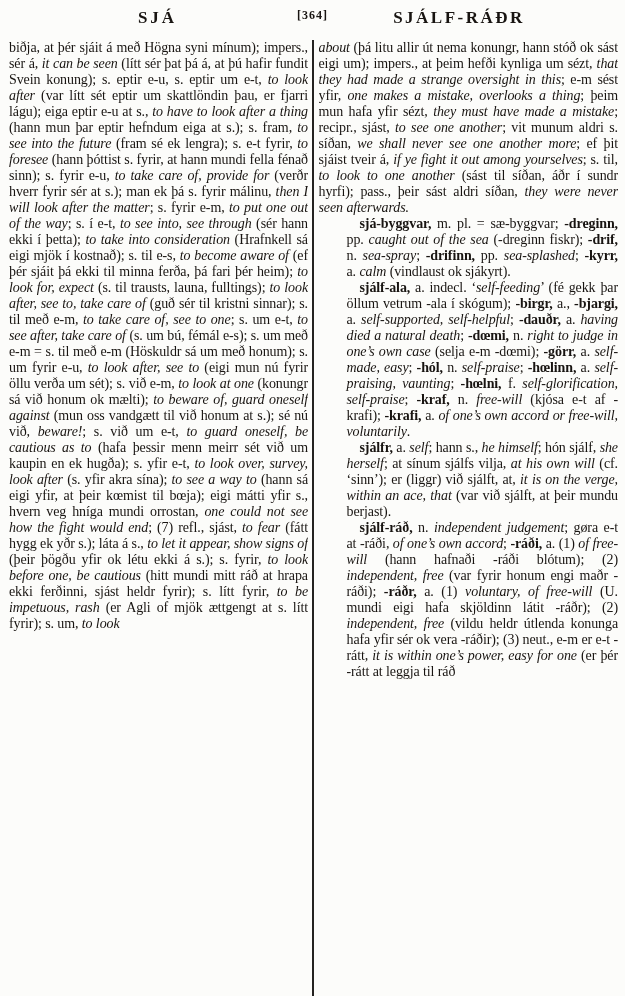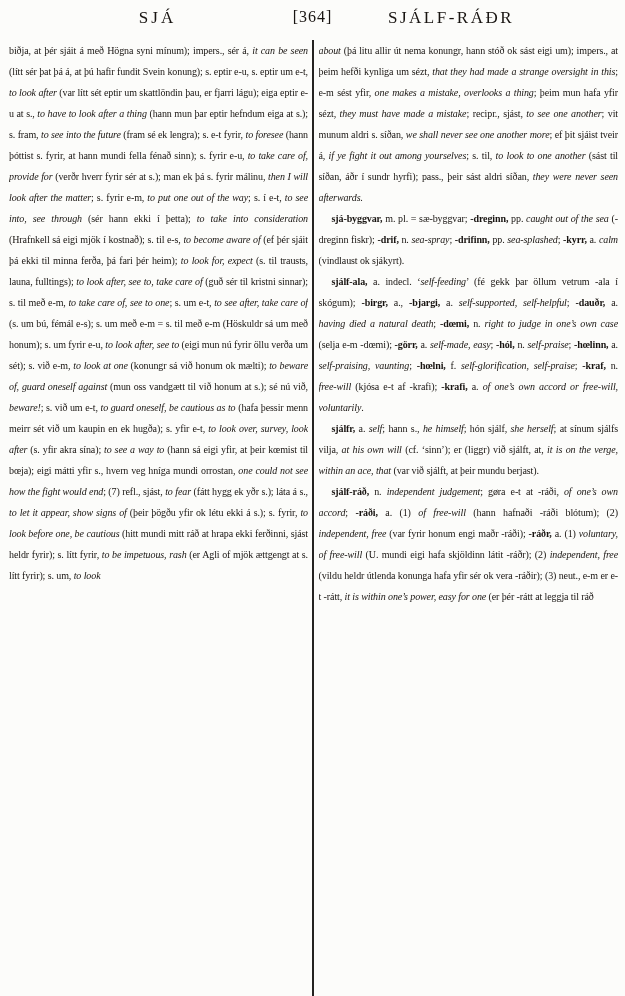--- a/index.html
+++ b/index.html
@@ -16,61 +16,61 @@
     -webkit-font-smoothing:antialiased;
   }
   .page{
     position:relative;
     width:625px;height:996px;
     overflow:hidden;
     background:var(--paper);
   }
   .running-header{
     position:absolute;
-    top:8px;left:0;right:16px;height:28px;
-    font-weight:normal;
+    top:8px;left:0;right:8px;height:28px;
+    font-weight:bold;
     font-size:17px;
   }
   .running-header .h-left{
     position:absolute;left:10px;width:295px;
     text-align:center;letter-spacing:3px;
   }
   .running-header .h-mid{
     position:absolute;left:255px;width:115px;
-    text-align:center;letter-spacing:1px;font-size:16px;
+    text-align:center;letter-spacing:1px;font-size:12px;
   }
   .running-header .h-right{
     position:absolute;right:8px;width:300px;
     text-align:center;letter-spacing:2.5px;
   }
   .cols{
     position:absolute;
     top:40px;left:9px;right:7px;bottom:0;
     display:flex;
     align-items:stretch;
   }
   .col{
     width:299px;
     height:100%;
     overflow:hidden;
     text-align:justify;
-    font-size:10px;
-    line-height:21px;
+    font-size:14px;
+    line-height:16px;
     letter-spacing:-0.1px;
   }
   .col-rule{
     width:1.5px;
     background:var(--rule);
     margin-left:4px;
     margin-right:5px;
     flex:none;
   }
   .col-right{flex:1;font-family:Liberation Serif, serif;}
   p.entry{margin:0;padding:0;}
-  p.entry.indent{text-indent:13px;}
+  p.entry.indent{text-indent:13px;margin-left:28px;}
   .s-i{font-style:italic;}
   .s-b{font-weight:bold;}
   .s-r{font-style:normal;font-weight:normal;}
 </style>
 </head>
 <body>
 
 <div class="page">
   <div class="running-header">
     <span class="h-left">SJÁ</span>

